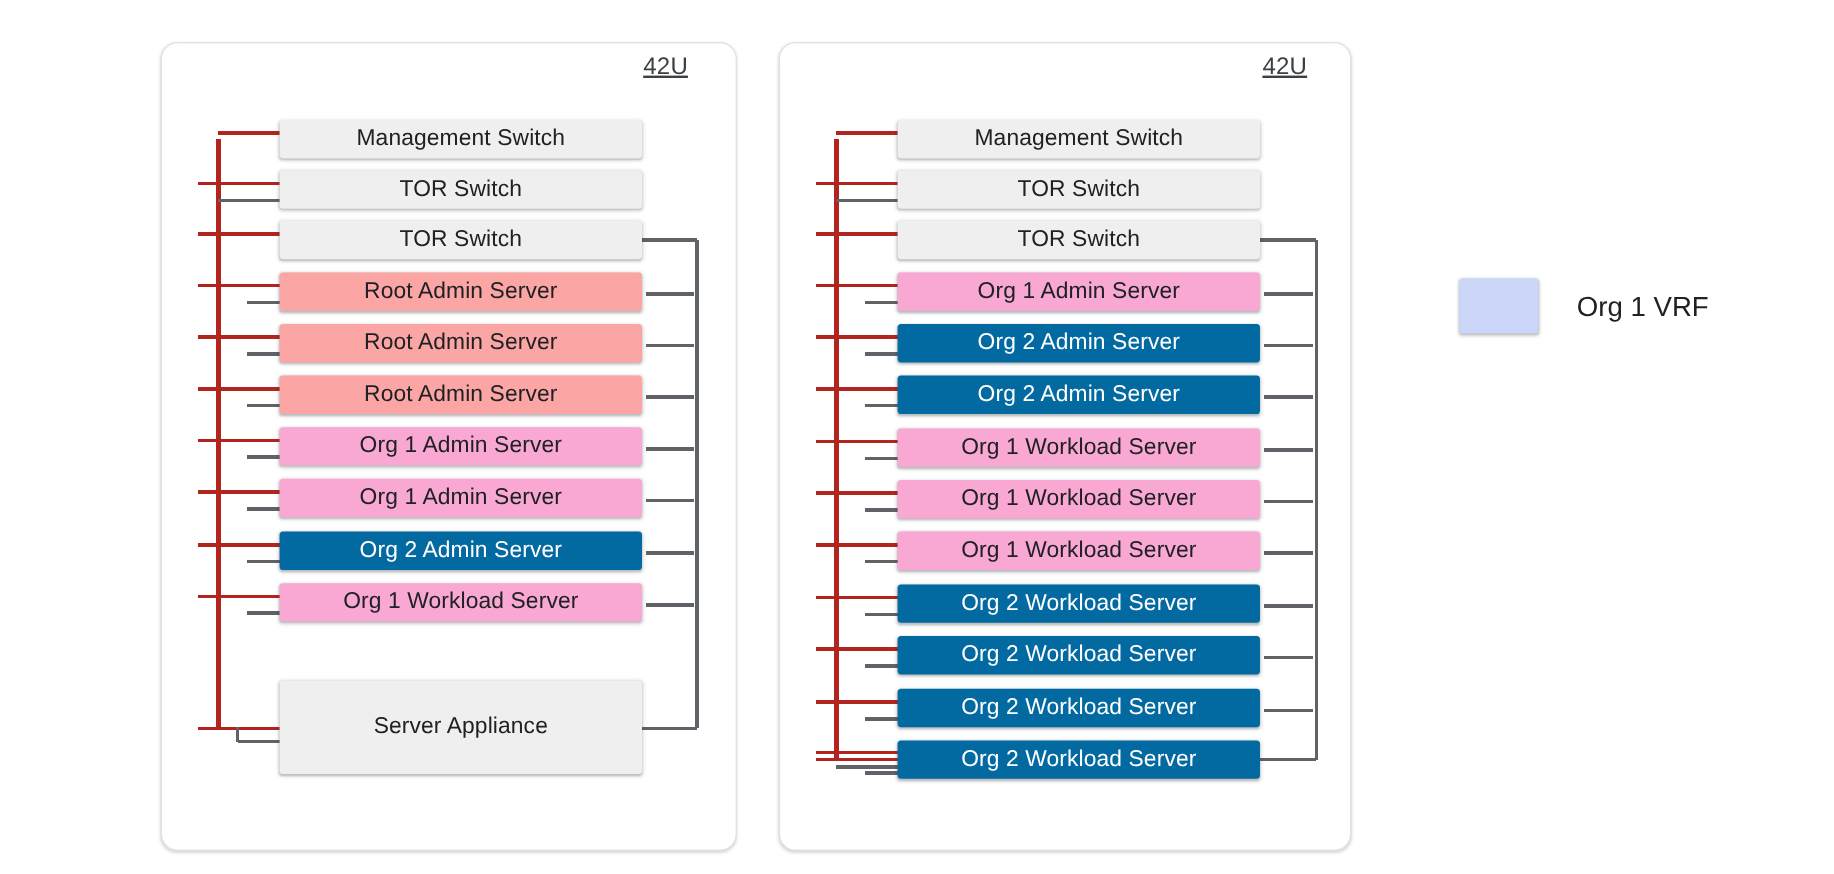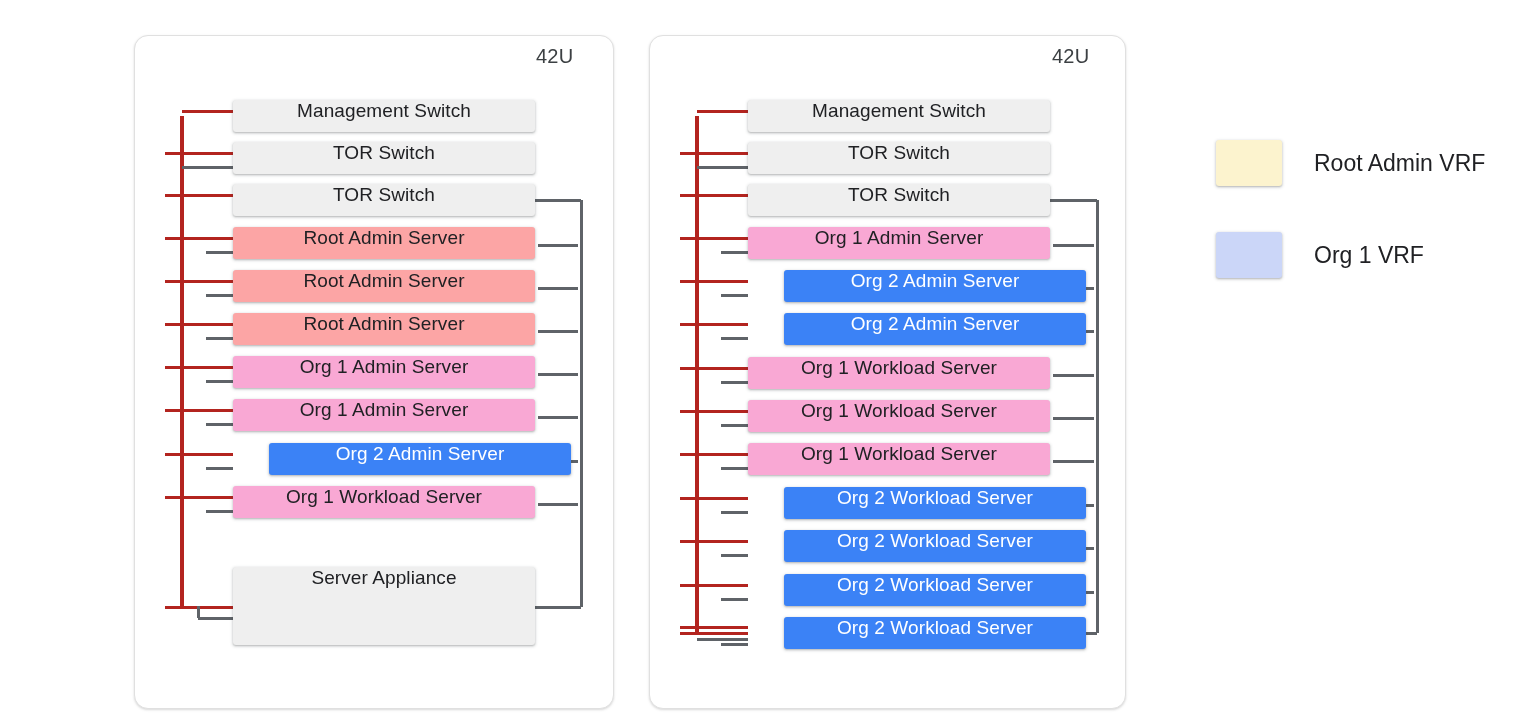--- a/index.html
+++ b/index.html
@@ -17,38 +17,39 @@
     border:1px solid #e0e0e0;
     border-radius:14px;
     box-shadow:0 1px 3px rgba(0,0,0,.10), 0 1px 2px rgba(0,0,0,.06);
   }
   .rack-capacity{
     position:absolute;
     font-size:20px;
     color:#3c4043;
     letter-spacing:.2px;
     white-space:nowrap;
+    text-decoration:underline;
   }
 
   
   .unit{
     position:absolute;
     height:32px;
     border-radius:3px;
-    display:flex;justify-content:center;
+    display:flex;align-items:center;justify-content:center;
     font-size:19px;
     letter-spacing:.1px;
     white-space:nowrap;
     box-shadow:0 1px 2px rgba(60,64,67,.28), 0 1px 3px 1px rgba(60,64,67,.12);
     box-sizing:border-box;
   }
   .unit.sw   {background:#efefef;color:#202124;}
   .unit.root {background:#fca5a5;color:#202124;}
   .unit.org1 {background:#f9a8d4;color:#202124;}
-  .unit.org2 {background:#3b82f6;color:#ffffff;margin-left:36px;}
+  .unit.org2 {background:#0369a1;color:#ffffff;}
   .unit.storage{height:78px;background:#efefef;color:#202124;}
 
   
   #wires{position:absolute;left:0;top:0;width:1528px;height:728px;pointer-events:none;}
 
   
   .legend{position:absolute;}
   .legend-row{position:absolute;display:flex;align-items:center;}
   .swatch{
     width:66px;height:46px;border-radius:3px;
@@ -219,23 +220,19 @@
       </div>
       <div class="unit org2" style="left: 748px; top: 574px; width: 302px;">
         <span>Org 2 Workload Server</span>
       </div>
       <div class="unit org2" style="left: 748px; top: 617px; width: 302px;">
         <span>Org 2 Workload Server</span>
       </div>
     </div>
 
   <div class="legend" id="legend" style="left:1216px;top:140px;width:290px;height:220px;">
-      <div class="legend-row" style="left: 0px; top: 0px;">
-        <div class="swatch" style="background: rgb(252, 243, 206);"></div>
-        <div class="legend-label">Root Admin VRF</div>
-      </div>
       <div class="legend-row" style="left: 0px; top: 92px;">
         <div class="swatch" style="background: rgb(203, 214, 248);"></div>
         <div class="legend-label">Org 1 VRF</div>
       </div>
     </div>
 
 </div>
 
 </body></html>

